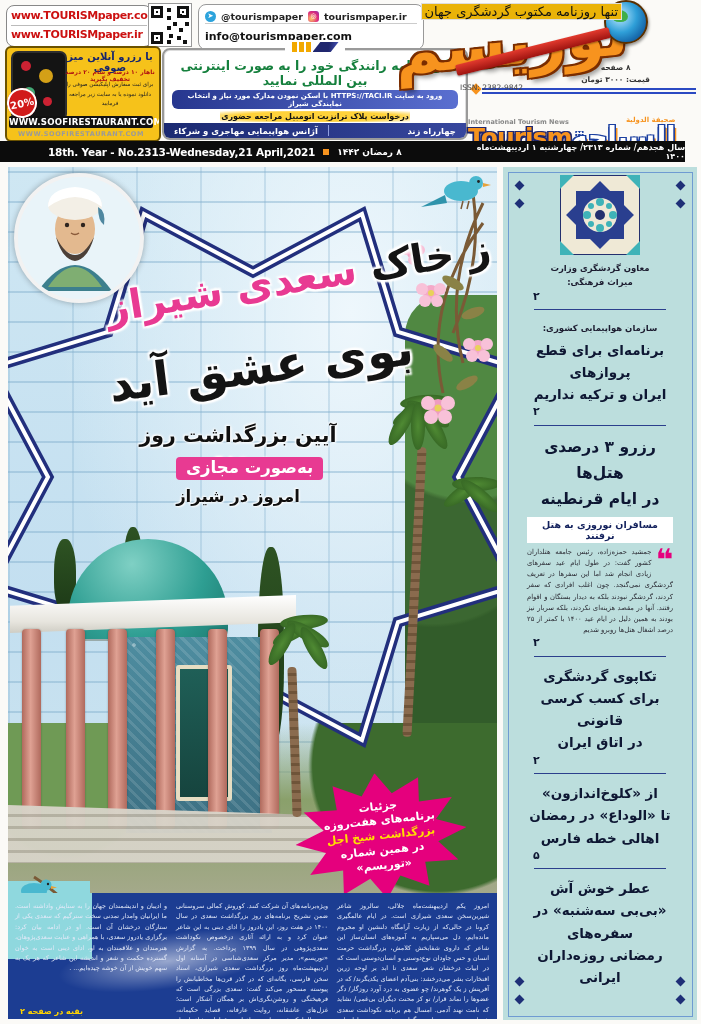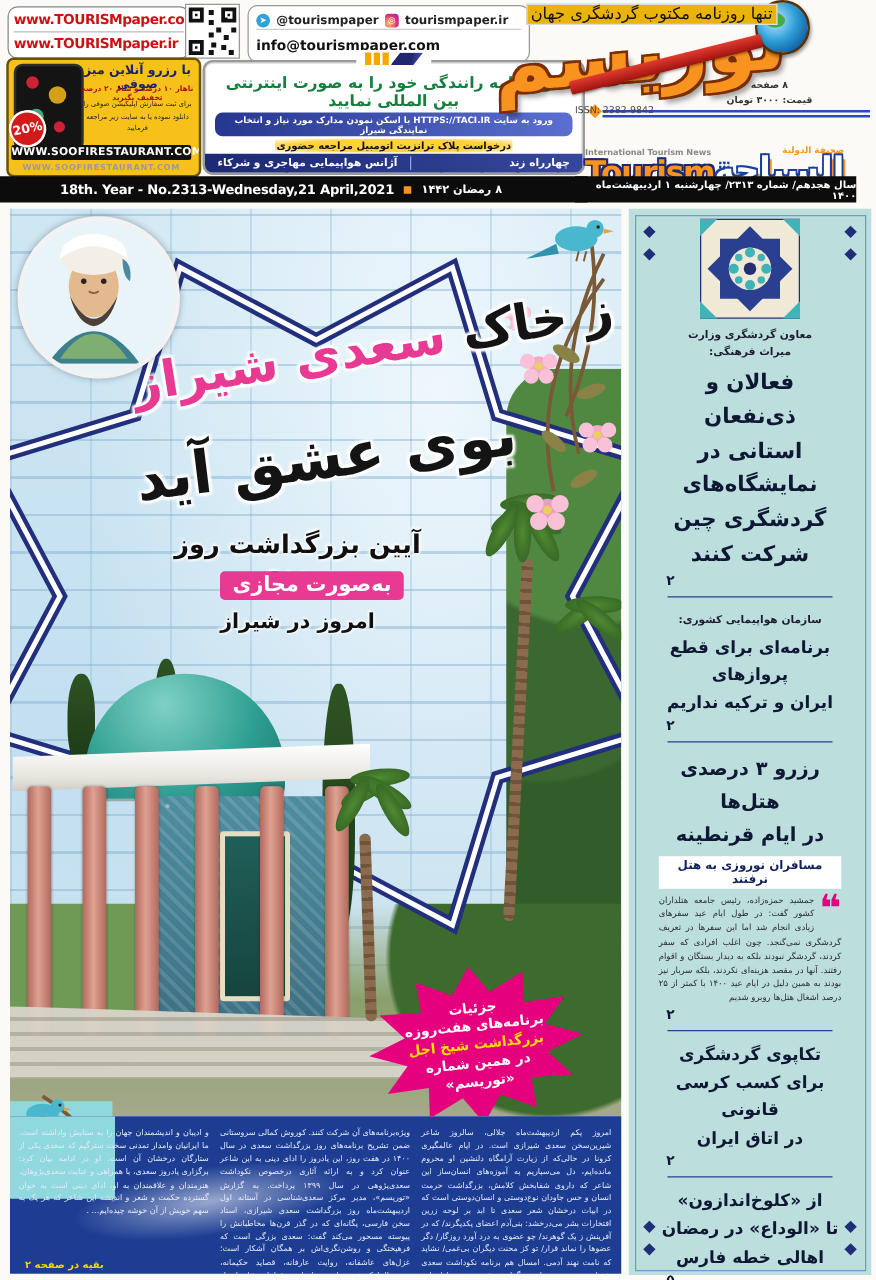--- a/index.html
+++ b/index.html
@@ -510,25 +510,20 @@
           <path d="M0 0 h14 L0 14Z"></path>
           <path d="M80 0 v14 L66 0Z"></path>
           <path d="M0 80 v-14 L14 80Z"></path>
           <path d="M80 80 h-14 L80 66Z"></path>
         </g>
     </svg>
 
     <div class="sb-item">
       <div class="sb-kicker" dir="rtl">معاون گردشگری وزارت
 میراث فرهنگی:</div>
-      <div class="sb-title t-xl" dir="rtl">فعالان و ذی‌نفعان
-استانی در
-نمایشگاه‌های
-گردشگری چین
-شرکت کنند</div>
       <div class="sb-page">۲</div>
     </div>
     <div class="sb-div"></div>
 
     <div class="sb-item">
       <div class="sb-kicker" dir="rtl">سازمان هواپیمایی کشوری:</div>
       <div class="sb-title t-md" dir="rtl">برنامه‌ای برای قطع پروازهای
 ایران و ترکیه نداریم</div>
       <div class="sb-page">۲</div>
     </div>

